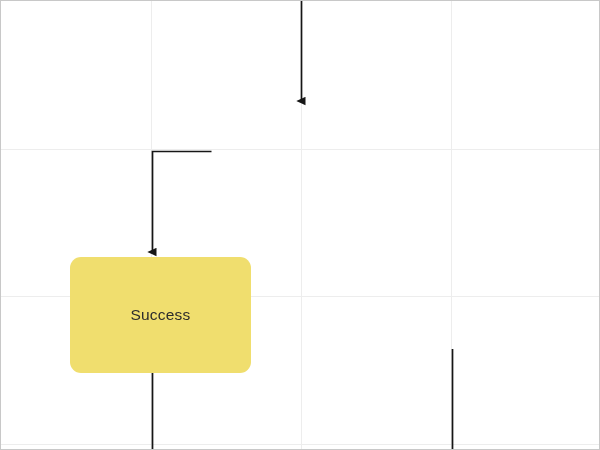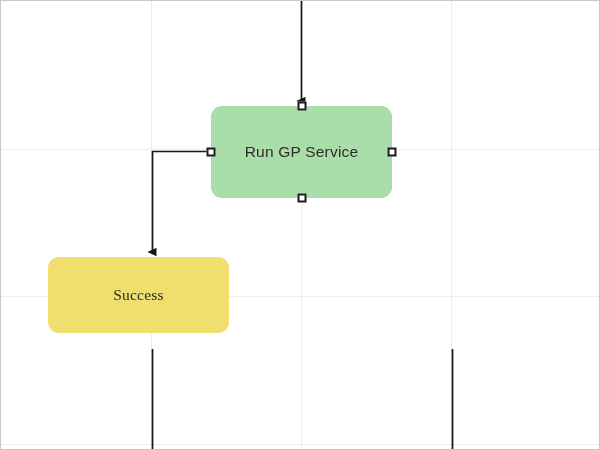--- a/index.html
+++ b/index.html
@@ -70,26 +70,25 @@
   }
 
   #node-run-gp-service {
     left: 210px;
     top: 105px;
     width: 181px;
     height: 92px;
     background: #a9dda9;
   }
   #node-success {
-    left: 47px;
+    left: 69px;
     top: 256px;
     width: 181px;
-    height: 76px;
+    height: 116px;
     background: #f0de6e;
-    font-family: Liberation Serif, serif;
   }
   #node-failure {
     left: 361px;
     top: 256px;
     width: 181px;
     height: 92px;
     background: #f0de6e;
   }
 
   
@@ -130,26 +129,19 @@
         <path d="M 0 0 L 8.4 0 L 4.2 9.2 Z" fill="#161616"></path>
       </marker>
     </defs>
 
     <path class="edge-path" marker-end="url(#arrow-head)" d="M 300.5 -4 L 300.5 100"></path>
     <path class="edge-path" marker-end="url(#arrow-head)" d="M 210.5 150.5 L 151.5 150.5 L 151.5 251"></path>
     <path class="edge-path" d="M 151.5 348 L 151.5 452"></path>
     <path class="edge-path" d="M 451.5 348 L 451.5 452"></path>
   </svg>
 
-  <div class="node" id="node-run-gp-service">
-    <span class="node-label">Run GP Service</span>
-    <span class="handle handle-top"></span>
-    <span class="handle handle-right"></span>
-    <span class="handle handle-bottom"></span>
-    <span class="handle handle-left"></span>
-  </div>
 
   <div class="node" id="node-success">
     <span class="node-label">Success</span>
   </div>
 
 
 </div>
 
 </body></html>

